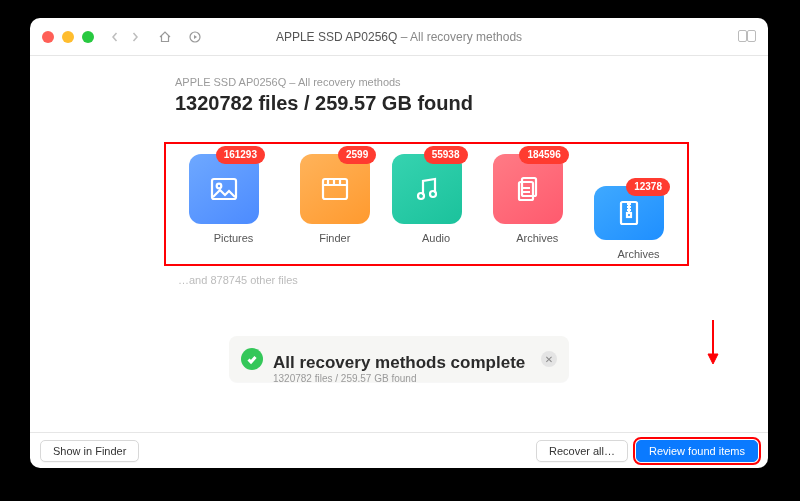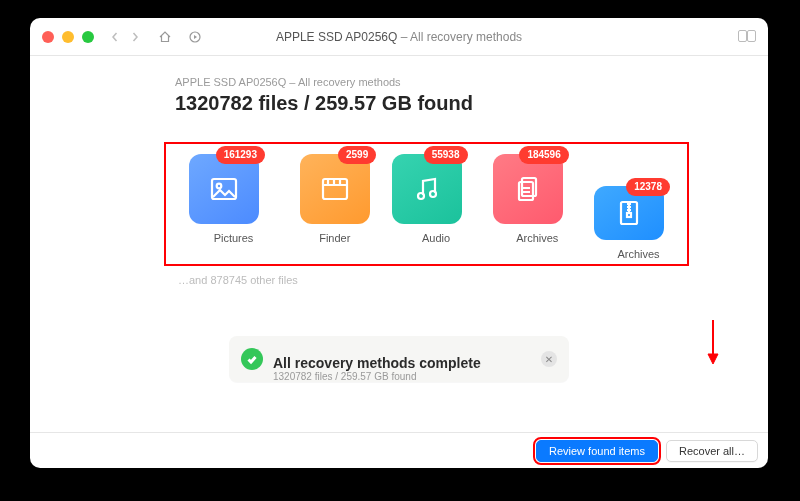--- a/index.html
+++ b/index.html
@@ -46,21 +46,21 @@
   .other { position:absolute; left:148px; top:218px; font-size:11px; color:#bcbcbc; }
   
   .status {
     position:absolute; left:50%; transform:translateX(-50%); bottom:50px;
     width:340px; height:46px; background:#f6f6f4; border-radius:8px;
     display:flex; align-items:center; padding:0 12px; gap:10px;
     box-shadow: 0 1px 0 rgba(0,0,0,.03);
   }
   .check { width:22px; height:22px; border-radius:50%; background:#34c759; display:flex; align-items:center; justify-content:center; }
   .check svg { stroke:#fff; stroke-width:3; fill:none; }
-  .status-text .t { font-size:14px; font-weight:600; color:#2b2b2b;margin-top:19px; }
+  .status-text .t { font-size:17px; font-weight:600; color:#2b2b2b;margin-top:19px; }
   .status-text .s { font-size:10px; color:#9a9a9a; }
   .status .close { margin-left:auto; width:16px; height:16px; border-radius:50%; background:#e4e4e4; color:#888; font-size:10px; display:flex; align-items:center; justify-content:center; }
   
   .footer { height:36px; border-top:1px solid #e6e6e6; display:flex; align-items:center; padding:0 10px; gap:8px; }
   .mac-btn {
     font-size:11px; color:#333; background:#fff; border:1px solid #d8d8d8; border-radius:5px;
     padding:4px 12px; box-shadow: 0 1px 1px rgba(0,0,0,.03);
   }
   .spacer { flex:1; }
   .primary { background:#0a7aff; color:#fff; border:1px solid #0a7aff; }
@@ -197,18 +197,19 @@
 
     <div class="arrow-annot">
       <svg width="14" height="48" viewBox="0 0 14 48">
           <line x1="7" y1="2" x2="7" y2="38" stroke-width="2"></line>
           <path d="M2 36 7 46 12 36Z"></path>
         </svg>
     </div>
   </div>
 
   <div class="footer">
+    <button class="mac-btn">Show in Finder</button>
     <div class="spacer"></div>
+    <button class="mac-btn">Recover all…</button>
     <button class="mac-btn primary focus-ring">Review found items</button>
-    <button class="mac-btn">Recover all…</button>
   </div>
 
 </div>
 
 </body></html>

